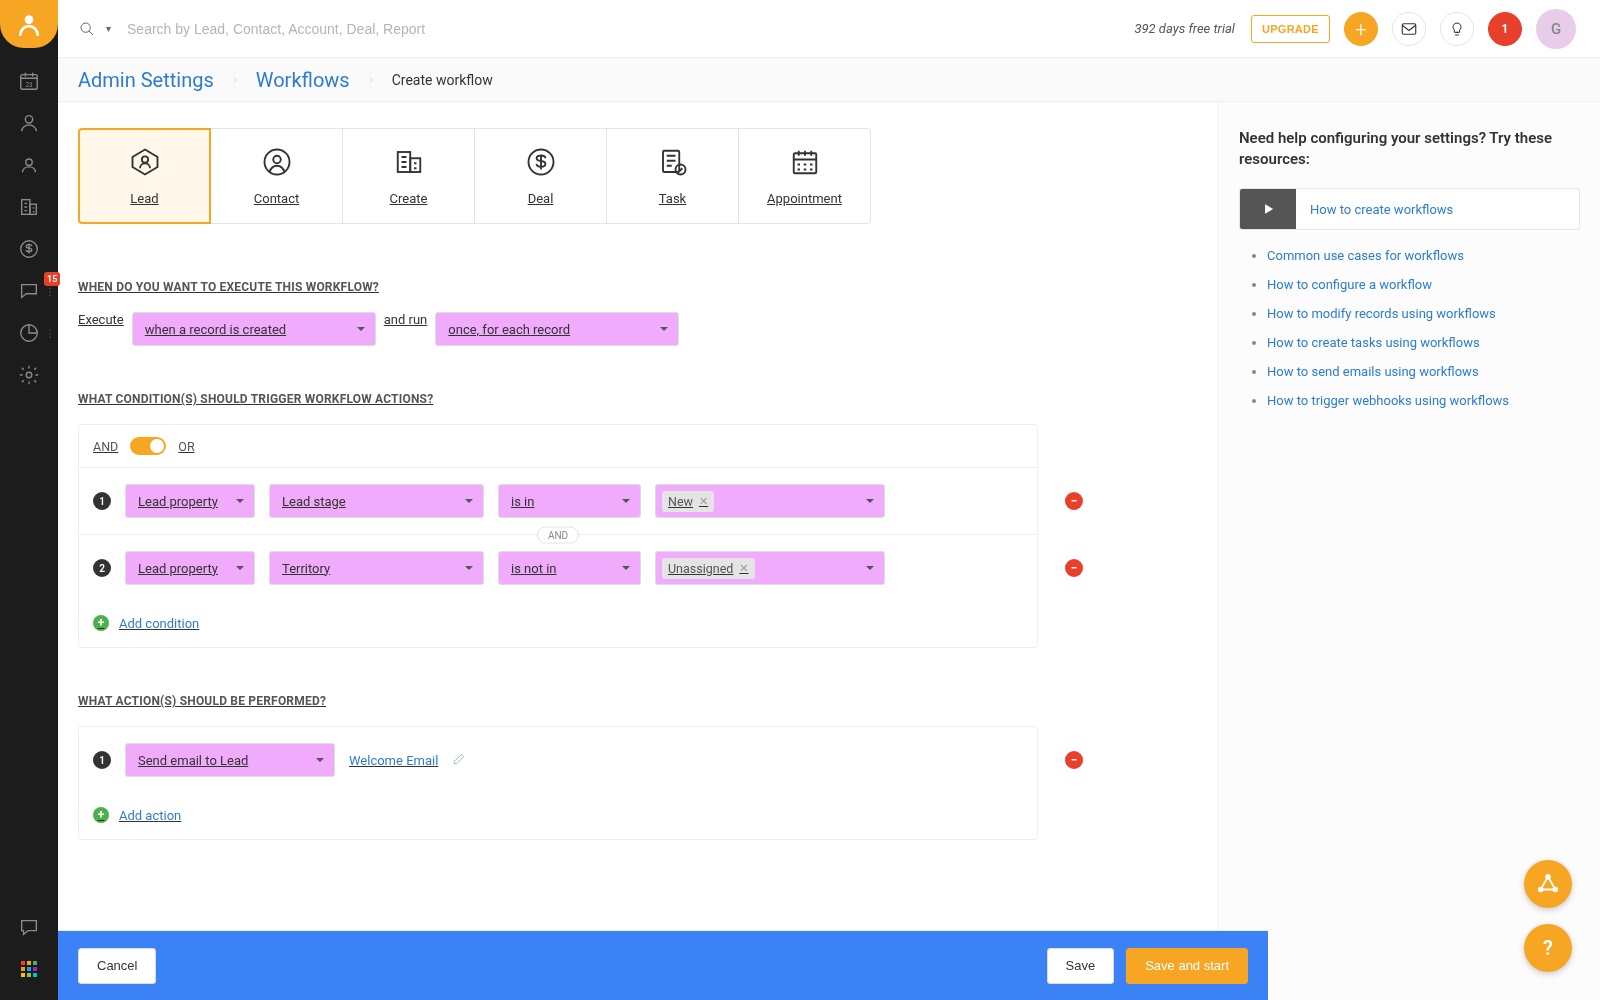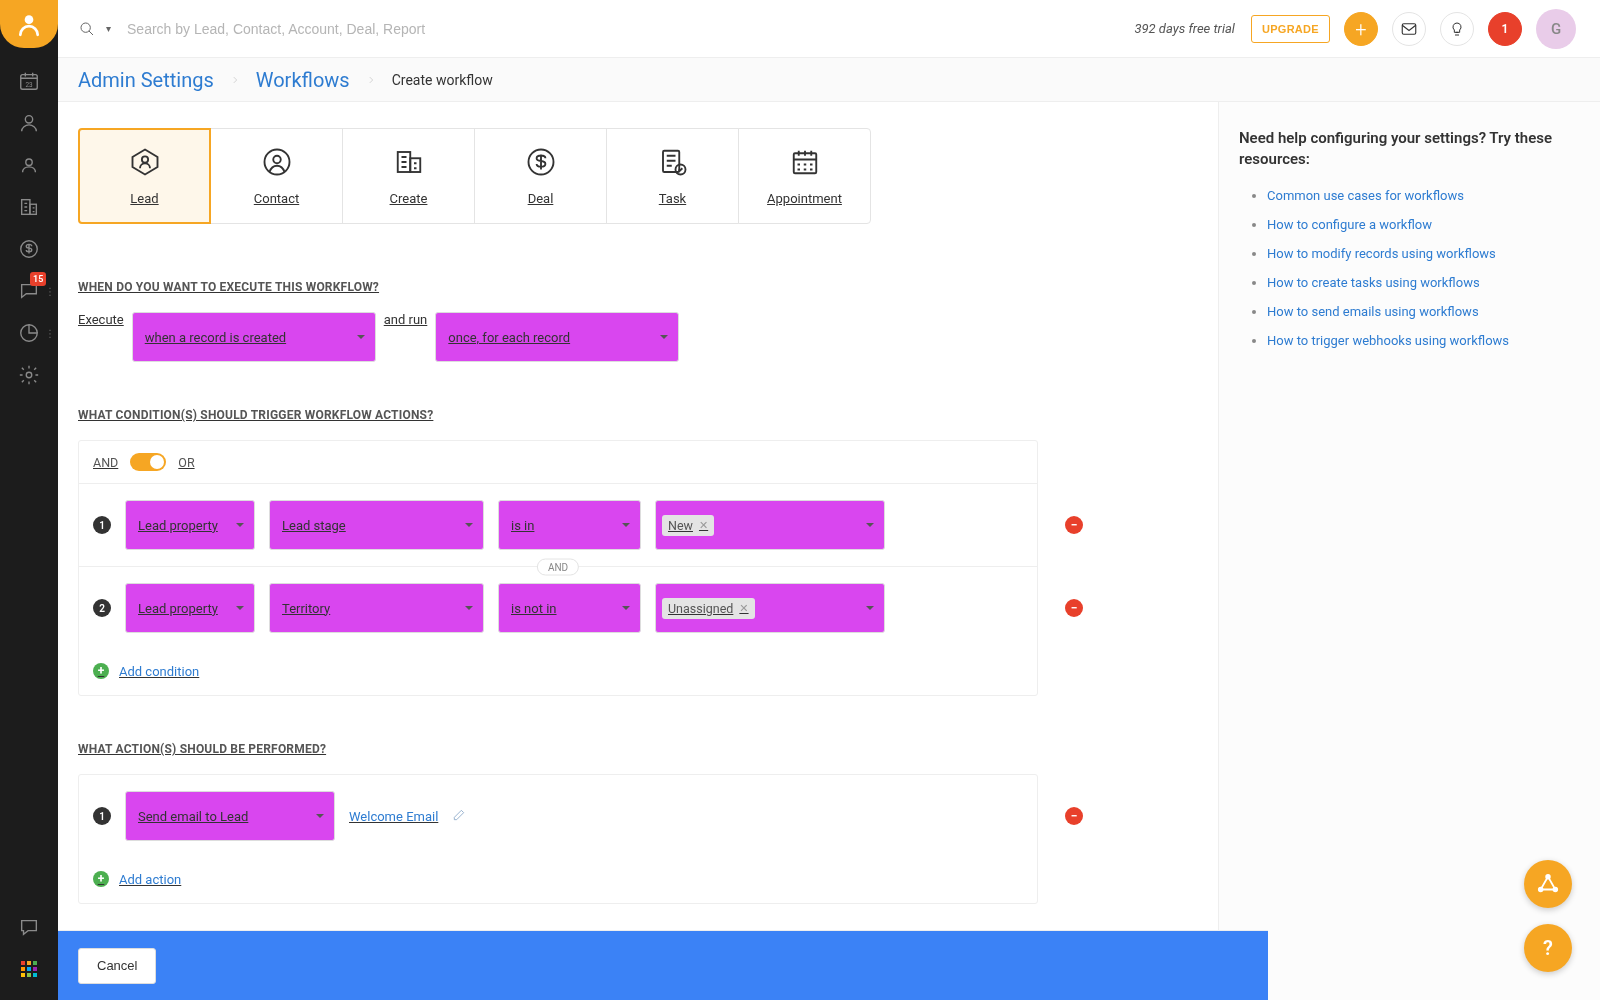--- a/index.html
+++ b/index.html
@@ -38,21 +38,21 @@
   .side-items { margin-top: 12px; width: 100%; display: flex; flex-direction: column; align-items: center; }
   .side-item {
     width: 100%; height: 42px;
     display: flex; align-items: center; justify-content: center;
     position: relative;
     cursor: pointer;
   }
   .side-item svg, .side-glyph { color: #8a8a8a; }
   .side-badge {
     position: absolute;
-    top: 2px; left: 30px;
+    top: 2px; left: 44px;
     min-width: 16px; height: 14px;
     background: #e8402b;
     color: #fff;
     font-size: 9px;
     font-weight: 600;
     border-radius: 3px;
     display: flex; align-items: center; justify-content: center;
     padding: 0 3px;
   }
   .side-dots {
@@ -196,24 +196,24 @@
     font-size:12px; font-weight:700; color:#555;
     letter-spacing:.2px;
     margin-top: 46px;
     margin-bottom: 18px;
     text-transform: uppercase;
   }
   .section-heading.first { margin-top: 56px; }
 
   
   .dd {
-    height: 50px;
+    height: 34px;
     border:1px solid #ddd;
     border-radius:3px;
-    background:#d946ef;
+    background:#f0abfc;
     display:flex; align-items:center;
     padding: 0 28px 0 12px;
     font-size:13px;
     position:relative;
     cursor:pointer;
     min-width: 120px;
   }
   .dd::after {
     content:"";
     position:absolute; right:10px; top:50%;
@@ -663,33 +663,45 @@
       <div class="add-row">
         <span class="add-icon">+</span>
         <span class="add-link">Add action</span>
       </div>
     </div>
 
   </div>
 
   <aside class="help-panel">
     <div class="help-title">Need help configuring your settings? Try these resources:</div>
+    <div class="help-video">
+      <div class="help-video-play">
+        <svg width="14" height="14" viewBox="0 0 24 24" fill="currentColor">
+            <path d="M7 4l14 8-14 8V4z"></path>
+          </svg>
+      </div>
+      <span class="help-video-label">How to create workflows</span>
+    </div>
     <ul class="help-list">
       <li>Common use cases for workflows</li>
       <li>How to configure a workflow</li>
       <li>How to modify records using workflows</li>
       <li>How to create tasks using workflows</li>
       <li>How to send emails using workflows</li>
       <li>How to trigger webhooks using workflows</li>
     </ul>
   </aside>
 </div>
 
 <div class="footer">
   <button class="btn">Cancel</button>
+  <div class="footer-right">
+    <button class="btn">Save</button>
+    <button class="btn btn-primary">Save and start</button>
+  </div>
 </div>
 
 <div class="fab-stack">
   <div class="fab">
     <svg width="22" height="22" viewBox="0 0 24 24" fill="none" stroke="#fff" stroke-width="2">
         <path d="M12 4l8 14H4l8-14z"></path>
         <circle cx="12" cy="4" r="2" fill="#fff"></circle>
         <circle cx="4" cy="18" r="2" fill="#fff"></circle>
         <circle cx="20" cy="18" r="2" fill="#fff"></circle>
       </svg>

